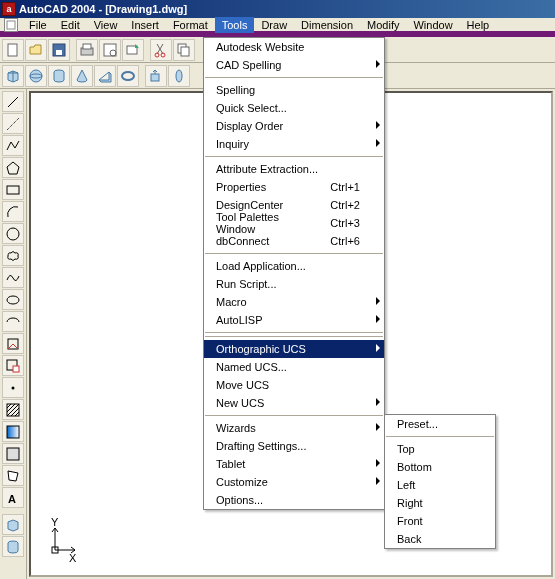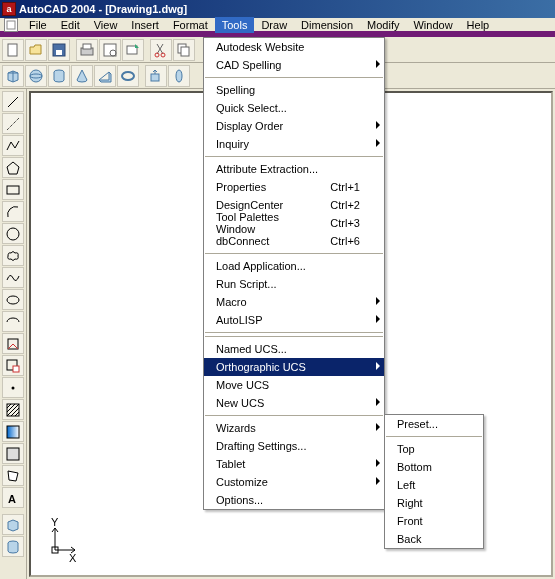--- a/index.html
+++ b/index.html
@@ -28,21 +28,21 @@
   
   .dropdown { position:absolute; background:#fff; border:1px solid #808080; box-shadow:2px 2px 2px rgba(0,0,0,0.25); }
   .dropdown .ditem { height:18px; display:flex; align-items:center; padding-left:12px; padding-right:24px; cursor:default; position:relative;}
   .dropdown .ditem.highlight { background:#0a246a; color:#fff; }
   .dropdown .ditem .shortcut { margin-left:auto; padding-left:20px; color:inherit;}
   .dropdown .ditem .arrow { position:absolute; right:4px; top:4px; width:0; height:0; border-top:4px solid transparent; border-bottom:4px solid transparent; border-left:4px solid #000;}
   .dropdown .ditem.highlight .arrow { border-left-color:#fff; }
   .dropdown .dsep { height:1px; background:#aca899; margin:3px 1px; }
   
   .tools-menu { top:37px; left:203px; width:182px; }
-  .submenu { top:414px; left:384px; width:100px; }
+  .submenu { top:414px; left:384px; width:112px; }
 </style>
 </head>
 <body>
 
 <div class="titlebar">
   <span class="app-icon">a</span>
   <span>AutoCAD 2004 - [Drawing1.dwg]</span>
 </div>
 
 <div class="menubar">
@@ -340,28 +340,28 @@
     <div class="ditem">
       <span>Macro</span>
       <span class="arrow"></span>
     </div>
     <div class="ditem">
       <span>AutoLISP</span>
       <span class="arrow"></span>
     </div>
     <div class="dsep"></div>
     <div class="dsep"></div>
-    <div class="ditem">
-      <span>Named UCS...</span>
-    </div>
     <div class="ditem highlight">
       <span>Orthographic UCS</span>
       <span class="arrow"></span>
     </div>
     <div class="ditem">
+      <span>Named UCS...</span>
+    </div>
+    <div class="ditem">
       <span>Move UCS</span>
     </div>
     <div class="ditem">
       <span>New UCS</span>
       <span class="arrow"></span>
     </div>
     <div class="dsep"></div>
     <div class="ditem">
       <span>Wizards</span>
       <span class="arrow"></span>

